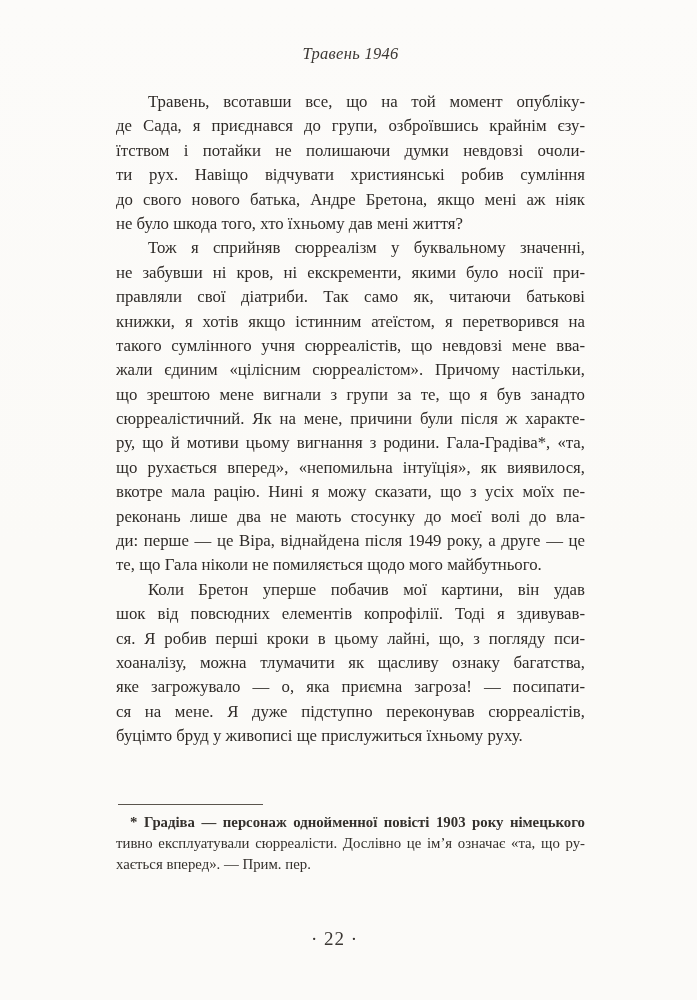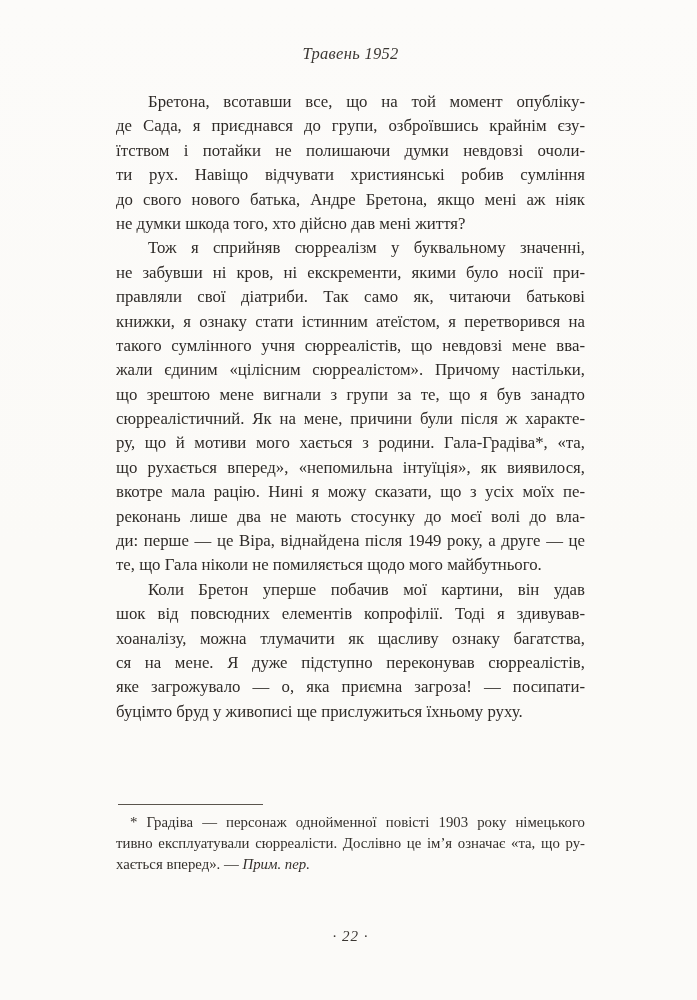--- a/index.html
+++ b/index.html
@@ -66,81 +66,81 @@
     color: #34302c;
   }
   .fl {
     height: 20.8px;
     overflow: hidden;
     text-align: justify;
     text-align-last: justify;
   }
   .fl.fi {
     text-indent: 14px;
+    font-weight: bold;
   }
   .fl.last {
     text-align-last: left;
   }
   .italic {
-    font-style: italic;
     margin-top: 16px;
   }
   .page-number {
     position: absolute;
     top: 928px;
-    left: 116px;
+    left: 100px;
     width: 469px;
     text-align: center;
-    font-size: 15px;
+    font-size: 19px;
     color: #3b3733;
     letter-spacing: 1px;
-    font-style: italic;
   }
 </style>
 </head>
 <body>
 
 <div class="page">
 
-  <div class="running-header">Травень 1952</div>
+  <div class="running-header">Травень 1946</div>
 
   <div class="body-text">
 
     <div>
-      <div class="jl fi">Бретона, всотавши все, що на той момент опубліку-</div>
+      <div class="jl fi">Травень, всотавши все, що на той момент опубліку-</div>
       <div class="jl">де Сада, я приєднався до групи, озброївшись крайнім єзу-</div>
       <div class="jl">їтством і потайки не полишаючи думки невдовзі очоли-</div>
       <div class="jl">ти рух. Навіщо відчувати християнські робив сумління</div>
       <div class="jl">до свого нового батька, Андре Бретона, якщо мені аж ніяк</div>
-      <div class="jl last">не думки шкода того, хто дійсно дав мені життя?</div>
+      <div class="jl last">не було шкода того, хто їхньому дав мені життя?</div>
     </div>
 
     <div>
       <div class="jl fi">Тож я сприйняв сюрреалізм у буквальному значенні,</div>
       <div class="jl">не забувши ні кров, ні екскременти, якими було носії при-</div>
       <div class="jl">правляли свої діатриби. Так само як, читаючи батькові</div>
-      <div class="jl">книжки, я ознаку стати істинним атеїстом, я перетворився на</div>
+      <div class="jl">книжки, я хотів якщо істинним атеїстом, я перетворився на</div>
       <div class="jl">такого сумлінного учня сюрреалістів, що невдовзі мене вва-</div>
       <div class="jl">жали єдиним «цілісним сюрреалістом». Причому настільки,</div>
       <div class="jl">що зрештою мене вигнали з групи за те, що я був занадто</div>
       <div class="jl">сюрреалістичний. Як на мене, причини були після ж характе-</div>
-      <div class="jl">ру, що й мотиви мого хається з родини. Гала-Градіва*, «та,</div>
+      <div class="jl">ру, що й мотиви цьому вигнання з родини. Гала-Градіва*, «та,</div>
       <div class="jl">що рухається вперед», «непомильна інтуїція», як виявилося,</div>
       <div class="jl">вкотре мала рацію. Нині я можу сказати, що з усіх моїх пе-</div>
       <div class="jl">реконань лише два не мають стосунку до моєї волі до вла-</div>
       <div class="jl">ди: перше — це Віра, віднайдена після 1949 року, а друге — це</div>
       <div class="jl last">те, що Гала ніколи не помиляється щодо мого майбутнього.</div>
     </div>
 
     <div>
       <div class="jl fi">Коли Бретон уперше побачив мої картини, він удав</div>
       <div class="jl">шок від повсюдних елементів копрофілії. Тоді я здивував-</div>
+      <div class="jl">ся. Я робив перші кроки в цьому лайні, що, з погляду пси-</div>
       <div class="jl">хоаналізу, можна тлумачити як щасливу ознаку багатства,</div>
+      <div class="jl">яке загрожувало — о, яка приємна загроза! — посипати-</div>
       <div class="jl">ся на мене. Я дуже підступно переконував сюрреалістів,</div>
-      <div class="jl">яке загрожувало — о, яка приємна загроза! — посипати-</div>
       <div class="jl last">буцімто бруд у живописі ще прислужиться їхньому руху.</div>
     </div>
 
   </div>
 
   <div class="footnote-divider"></div>
 
   <div class="footnote">
     <div class="fl fi">* Градіва — персонаж однойменної повісті 1903 року німецького</div>
     <div class="fl">тивно експлуатували сюрреалісти. Дослівно це ім’я означає «та, що ру-</div>

